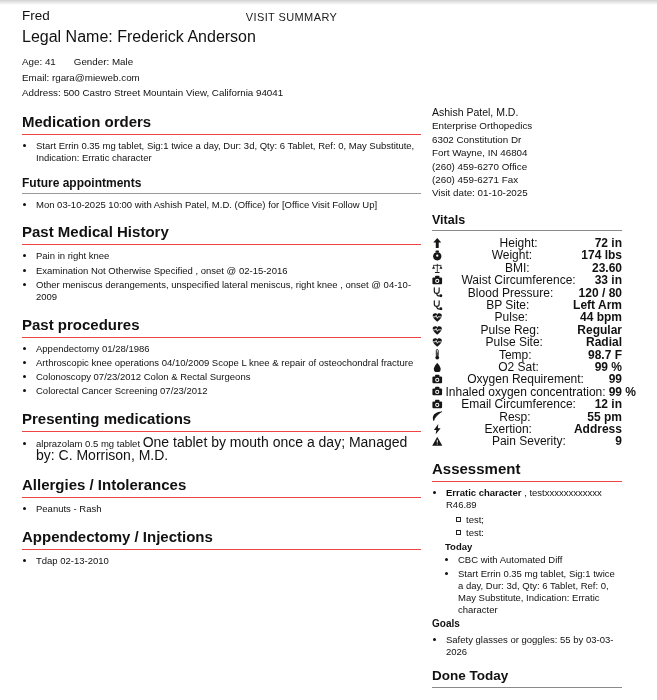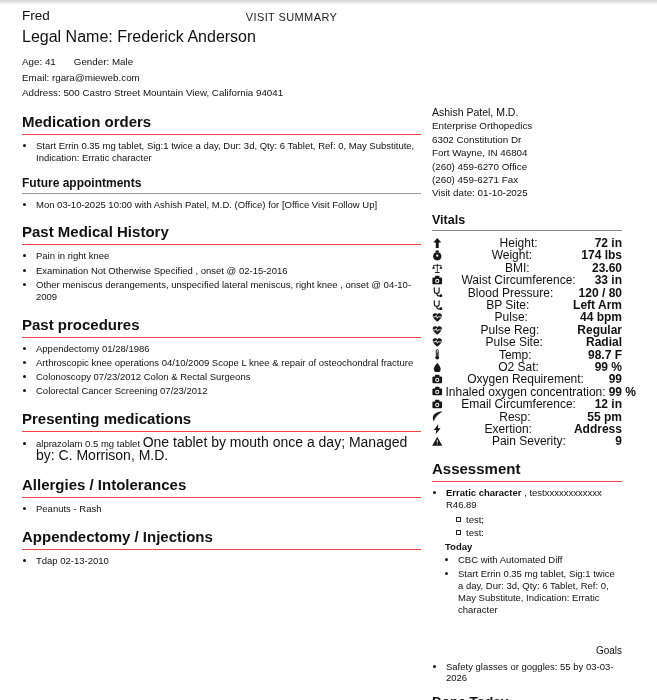--- a/index.html
+++ b/index.html
@@ -28,21 +28,21 @@
   
   .h-lg { font-size:15px; font-weight:bold; margin:13px 0 0; padding-bottom:4px;
     border-bottom:1px solid #ef4444; }
   .h-first { margin-top:3px; }
   .h-sm { font-size:12px; font-weight:bold; margin:12px 0 0; padding-bottom:3px;
     border-bottom:1px solid #9a9a9a; }
   .h-vitals { font-size:12.5px; font-weight:bold; margin:13px 0 0; padding-bottom:3px;
     border-bottom:1px solid #8a8a8a; }
   .h-md { font-size:13.5px; font-weight:bold; margin:10px 0 0; padding-bottom:4px;
     border-bottom:1px solid #8a8a8a; }
-  .goals-title { font-size:10px; font-weight:normal; margin:29px 0 0;text-align:right; }
+  .goals-title { font-size:10px; font-weight:bold; margin:2px 0 0; }
 
   
   ul.blist { margin:5px 0 0; padding-left:14px; list-style:disc; }
   ul.blist li { font-size:9.5px; line-height:11.8px; margin-bottom:2.5px; }
   .detail { font-size:14px; }
   .b { font-weight:bold; }
 
   
   ul.sublist { margin:1px 0 2px; padding-left:24px; list-style:none; }
   ul.sublist li { font-size:9.5px; line-height:11.8px; margin-bottom:2px; }

